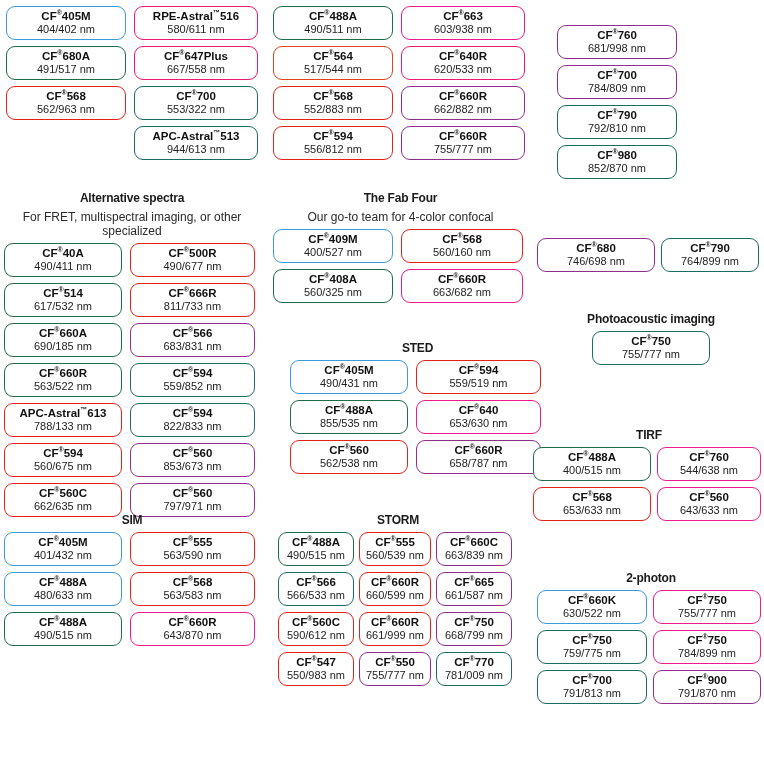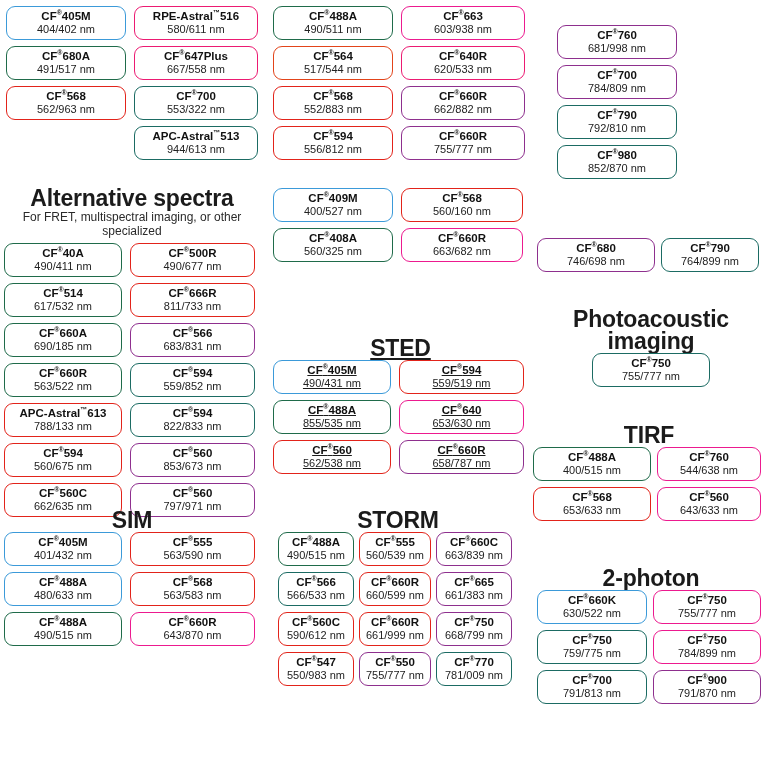--- a/index.html
+++ b/index.html
@@ -19,21 +19,21 @@
     position: relative;
     width: 764px;
     height: 764px;
   }
   
   .block { position: absolute; }
 
   .section-title {
     text-align: center;
     font-weight: bold;
-    font-size: 23px;
+    font-size: 12px;
     line-height: 21px;
     color: #1b1b1b;
     margin: 0 0 1px 0;
     letter-spacing: -0.2px;
   }
   .section-sub {
     text-align: center;
     font-size: 12px;
     line-height: 14px;
     color: #2a2a2a;
@@ -259,20 +259,22 @@
           </div>
           <div class="cell c-purple">
             <div class="name">CF<sup>®</sup>560</div>
             <div class="wl">797/971 nm</div>
           </div>
         </div>
     </div>
   </div>
 
   <div class="block" style="left:273px; top:188px; width:255px;">
+    <div class="section-title">The Fab Four</div>
+    <div class="section-sub">Our go-to team for 4-color confocal</div>
     <div class="grid">
       <div class="col" style="width:120px; margin-right:8px;">
           <div class="cell c-blue">
             <div class="name">CF<sup>®</sup>409M</div>
             <div class="wl">400/527 nm</div>
           </div>
           <div class="cell c-green">
             <div class="name">CF<sup>®</sup>408A</div>
             <div class="wl">560/325 nm</div>
           </div>
@@ -283,21 +285,21 @@
             <div class="wl">560/160 nm</div>
           </div>
           <div class="cell c-pink">
             <div class="name">CF<sup>®</sup>660R</div>
             <div class="wl">663/682 nm</div>
           </div>
         </div>
     </div>
   </div>
 
-  <div class="block" style="left:273px; top:338px; width:255px;text-decoration:underline;">
+  <div class="block" style="left:290px; top:338px; width:255px;">
     <div class="section-title">STED</div>
 
     <div class="grid">
       <div class="col" style="width:118px; margin-right:8px;">
           <div class="cell c-blue">
             <div class="name">CF<sup>®</sup>405M</div>
             <div class="wl">490/431 nm</div>
           </div>
           <div class="cell c-green">
             <div class="name">CF<sup>®</sup>488A</div>
@@ -400,21 +402,21 @@
             <div class="wl">755/777 nm</div>
           </div>
         </div>
       <div class="col" style="width:76px;">
           <div class="cell c-purple">
             <div class="name">CF<sup>®</sup>660C</div>
             <div class="wl">663/839 nm</div>
           </div>
           <div class="cell c-purple">
             <div class="name">CF<sup>®</sup>665</div>
-            <div class="wl">661/383 nm</div>
+            <div class="wl">661/587 nm</div>
           </div>
           <div class="cell c-purple">
             <div class="name">CF<sup>®</sup>750</div>
             <div class="wl">668/799 nm</div>
           </div>
           <div class="cell c-teal">
             <div class="name">CF<sup>®</sup>770</div>
             <div class="wl">781/009 nm</div>
           </div>
         </div>

